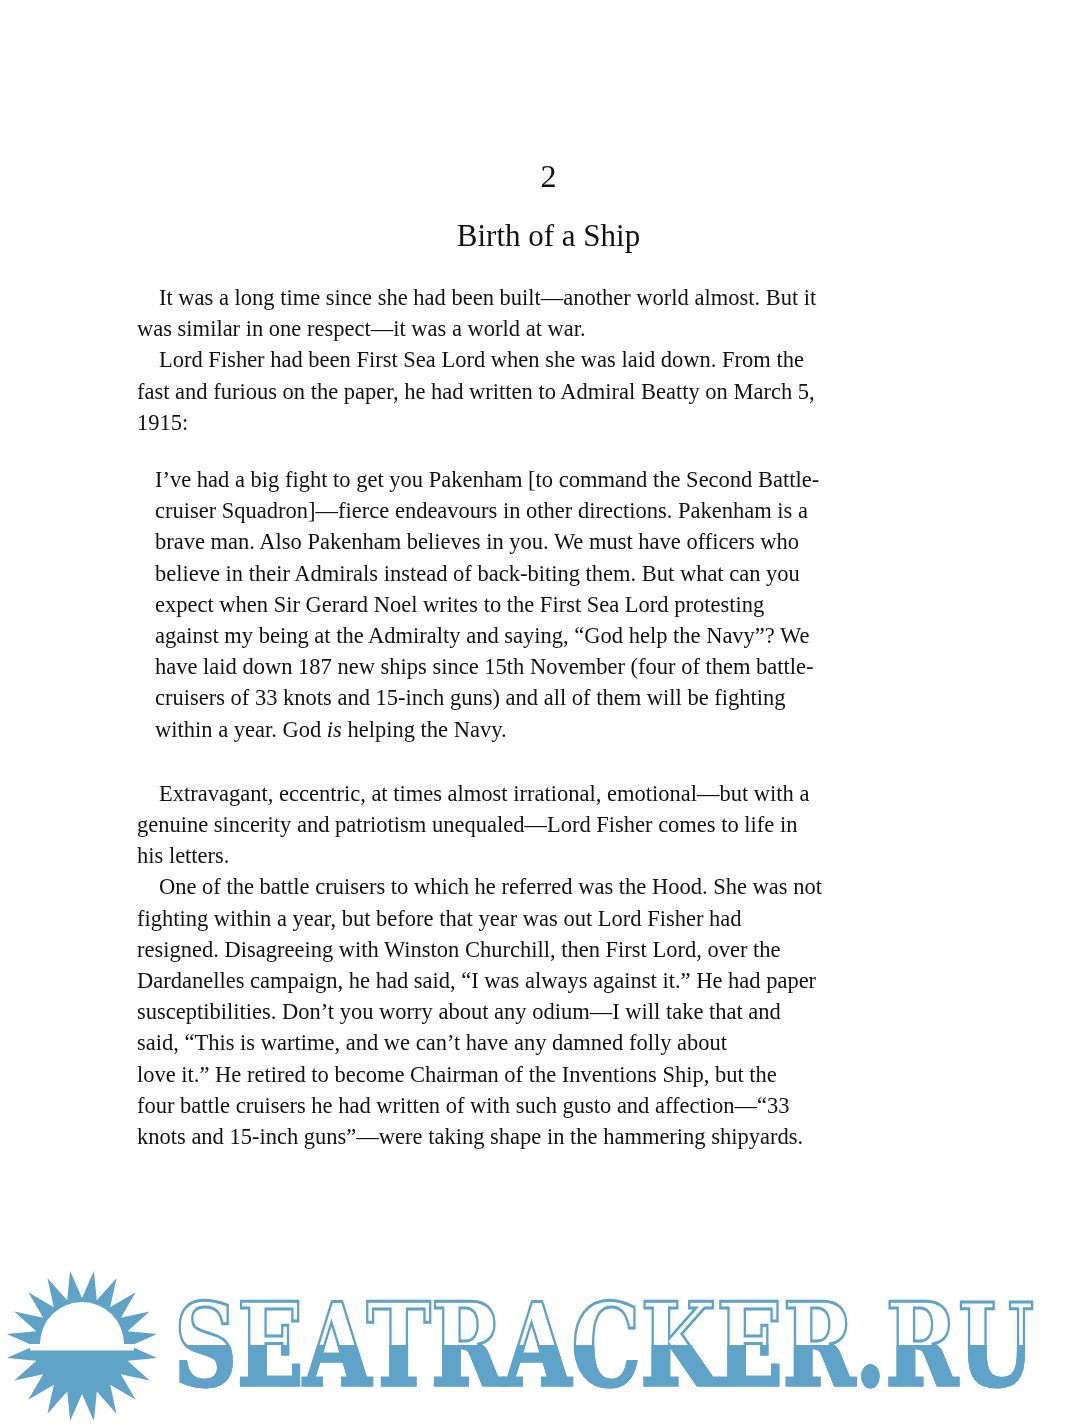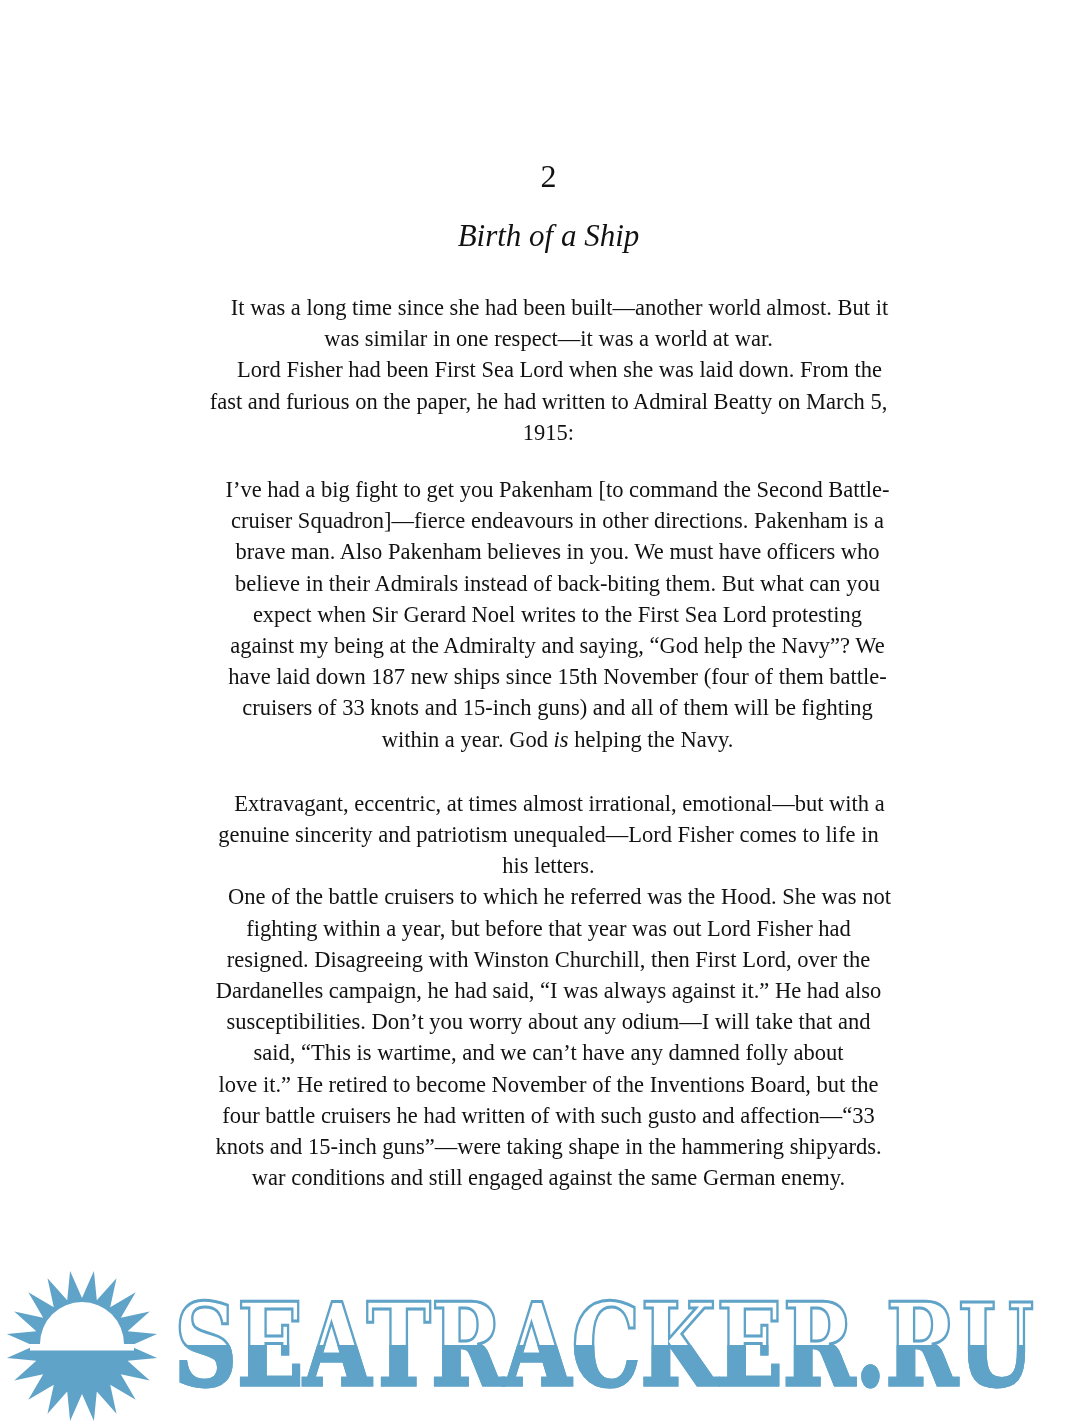--- a/index.html
+++ b/index.html
@@ -10,25 +10,25 @@
     color: #121212;
   }
   .page { position: absolute; inset: 0; background: #ffffff; }
 
   .content { position: absolute; left: 137px; top: 158px; width: 823px; }
 
   .chapter-number {
     font-size: 32px; line-height: 36px; text-align: center;
   }
   .chapter-title {
-    font-size: 31px; line-height: 36px; font-style: italic;
+    font-size: 31px; line-height: 36px; 
     text-align: center; margin-top: 24px;
   }
 
-  .blocks { margin-top: 38px; font-size: 22.5px; line-height: 31.2px; text-align: center; }
+  .blocks { margin-top: 28px; font-size: 22.5px; line-height: 31.2px; }
   .block { margin: 0; }
   .block .line { white-space: pre; }
   .block.paragraph .line:first-child { text-indent: 22px; }
   .block.quote { margin: 26px 0 33px 18px; font-family: Liberation Serif, serif; }
   .block .line em { font-style: italic; }
 
   .watermark { position: absolute; left: 0; top: 0; width: 1080px; height: 1153px; pointer-events: none; }
   .sun-wrap { position: absolute; left: 2px; top: 1266px; }
   .word-wrap { position: absolute; left: 172px; top: 1292px; }
 </style>
@@ -63,27 +63,26 @@
         </div>
         <div class="block paragraph">
           <div class="line"><span>Extravagant, eccentric, at times almost irrational, emotional—but with a</span></div>
           <div class="line"><span>genuine sincerity and patriotism unequaled—Lord Fisher comes to life in</span></div>
           <div class="line"><span>his letters.</span></div>
         </div>
         <div class="block paragraph">
           <div class="line"><span>One of the battle cruisers to which he referred was the Hood. She was not</span></div>
           <div class="line"><span>fighting within a year, but before that year was out Lord Fisher had</span></div>
           <div class="line"><span>resigned. Disagreeing with Winston Churchill, then First Lord, over the</span></div>
-          <div class="line"><span>Dardanelles campaign, he had said, “I was always against it.” He had also</span></div>
+          <div class="line"><span>Dardanelles campaign, he had said, “I was always against it.” He had paper</span></div>
           <div class="line"><span>susceptibilities. Don’t you worry about any odium—I will take that and</span></div>
           <div class="line"><span>said, “This is wartime, and we can’t have any damned folly about</span></div>
-          <div class="line"><span>love it.” He retired to become November of the Inventions Board, but the</span></div>
+          <div class="line"><span>love it.” He retired to become Chairman of the Inventions Ship, but the</span></div>
           <div class="line"><span>four battle cruisers he had written of with such gusto and affection—“33</span></div>
           <div class="line"><span>knots and 15-inch guns”—were taking shape in the hammering shipyards.</span></div>
-          <div class="line"><span>war conditions and still engaged against the same German enemy.</span></div>
         </div>
       </div>
   </div>
 
   <div class="watermark">
 
     <div class="sun-wrap">
       <svg width="160" height="160" viewBox="0 0 160 160">
         <polygon fill="#5fa3c8" points="
           80,32 91.9,4.9 94.8,34.3 114.5,12.3 108.2,41.2 133.7,26.3 118.8,51.8

